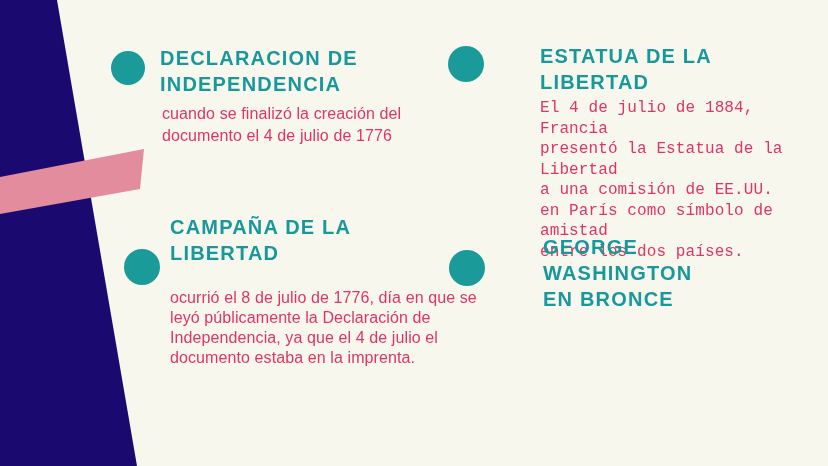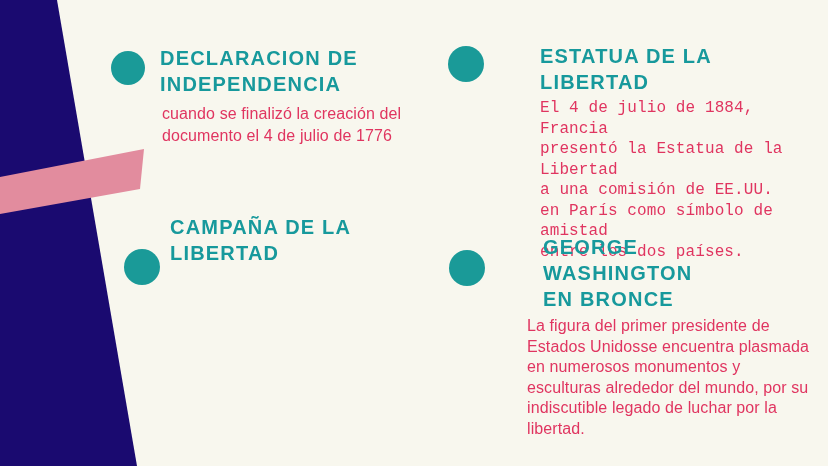--- a/index.html
+++ b/index.html
@@ -80,24 +80,22 @@
   <div class="title t2">ESTATUA DE LA
 LIBERTAD</div>
   <div class="bodytext d2">El 4 de julio de 1884, Francia
 presentó la Estatua de la Libertad
 a una comisión de EE.UU.
 en París como símbolo de amistad
 entre los dos países.</div>
 
   <div class="title t3">CAMPAÑA DE LA
 LIBERTAD</div>
+  <div class="bodytext d3">ocurrió el 8 de julio de 1776, día en que se
+leyó  públicamente la Declaración de
+Independencia, ya que el 4 de julio el
+documento estaba en la imprenta.</div>
 
   <div class="title t4">GEORGE
 WASHINGTON
 EN BRONCE</div>
-  <div class="bodytext d4">La figura del primer presidente de
-Estados Unidosse encuentra plasmada
-en numerosos monumentos y
-esculturas alrededor del mundo, por su
-indiscutible legado de luchar por la
-libertad.</div>
 
 </div>
 
 </body></html>

